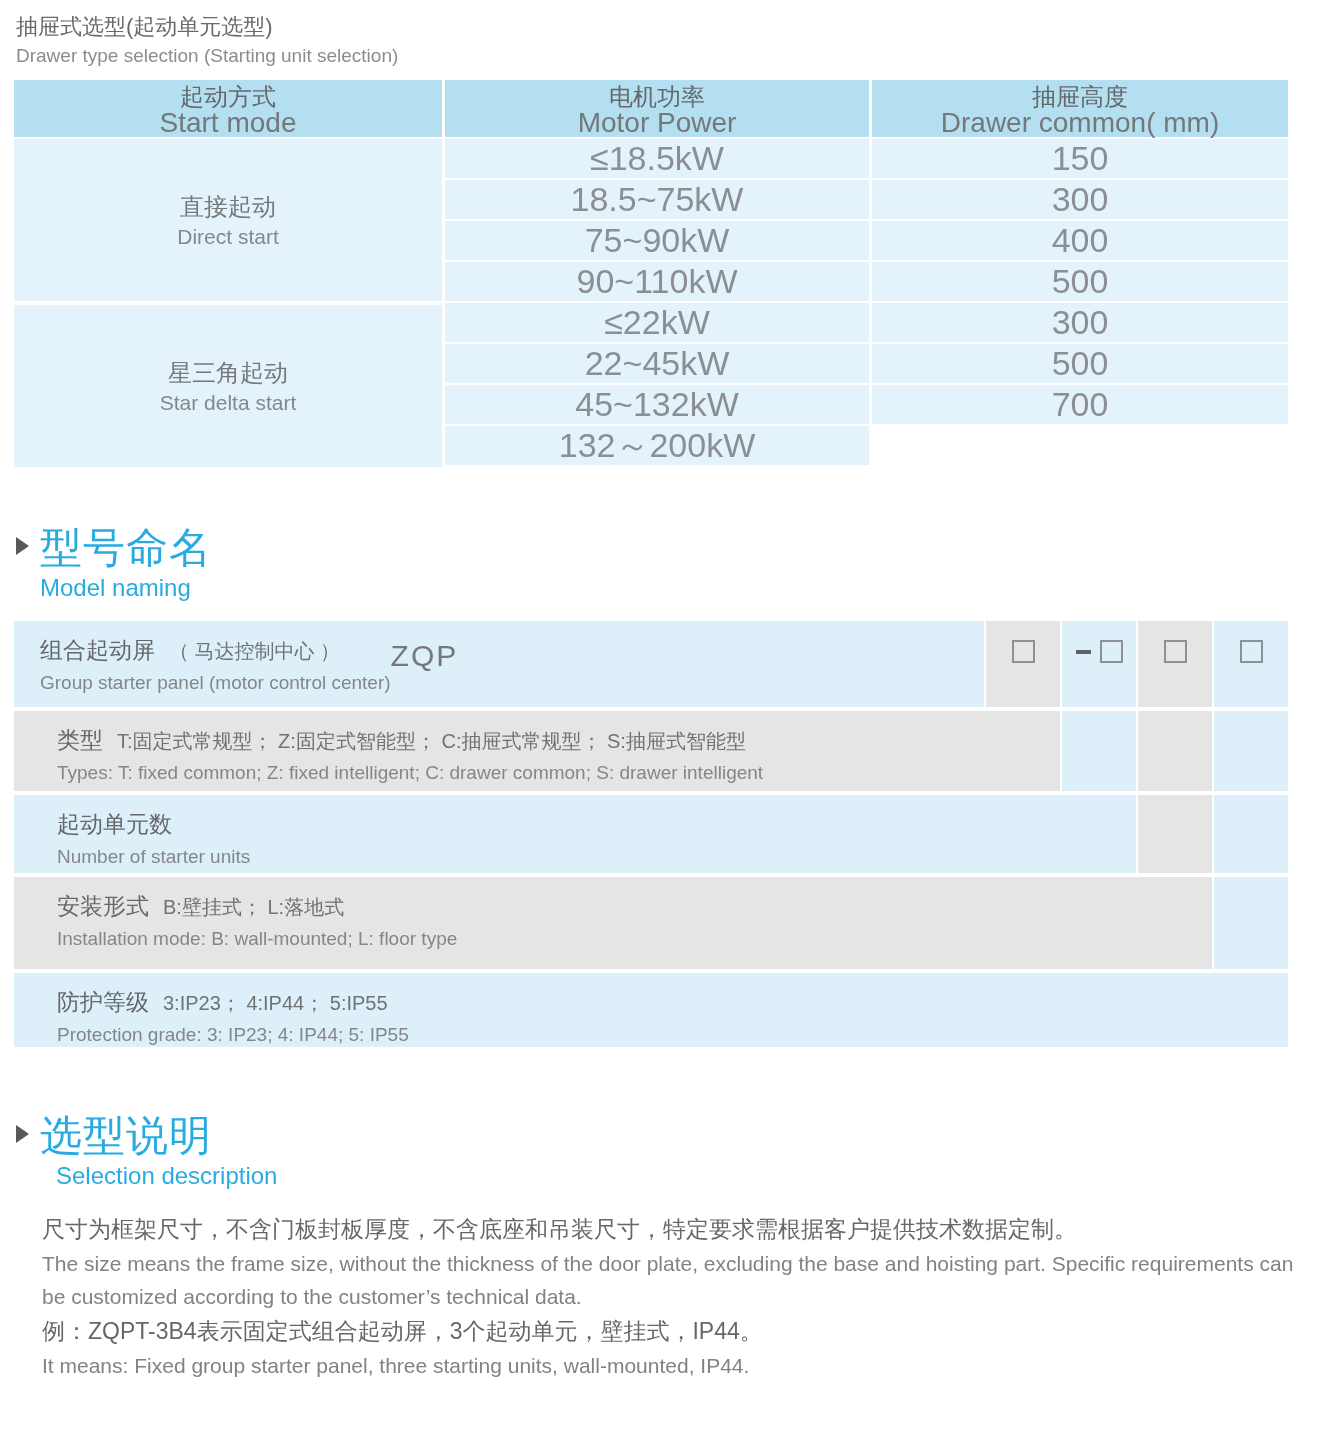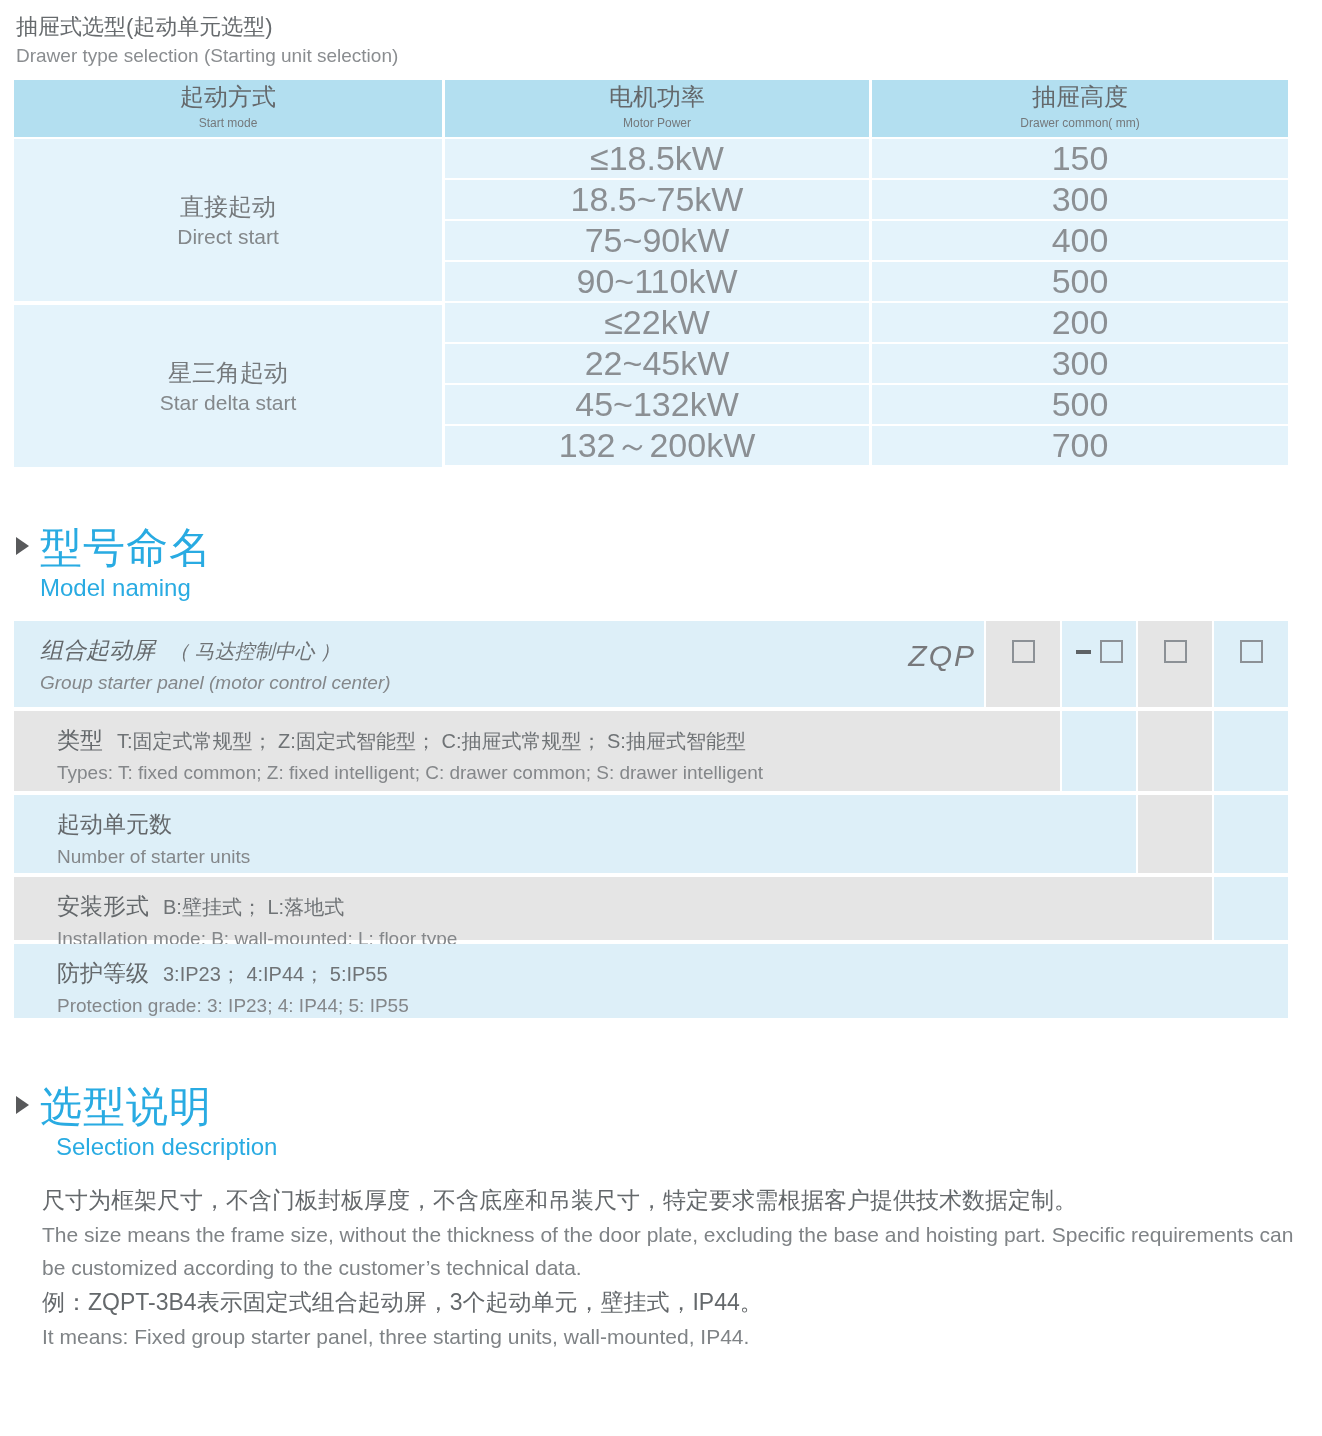--- a/index.html
+++ b/index.html
@@ -20,21 +20,21 @@
   .sel-table { display:flex; margin:11px 0 0 14px; width:1322px; gap:3px; }
   .sel-col { display:flex; flex-direction:column; }
   .col-start  { width:428px; }
   .col-power  { width:424px; }
   .col-height { width:416px; }
   .th {
     height:57px; background:#b3dff0; display:flex; flex-direction:column;
     align-items:center; justify-content:center; margin-bottom:2px;
   }
   .th .zh { font-size:24px; color:#64686b; line-height:28px; }
-  .th .en { font-size:12px; color:#74787b; line-height:24px; }
+  .th .en { font-size:28px; color:#74787b; line-height:24px; }
   .cell {
     height:39px; background:#e4f3fb; display:flex; align-items:center;
     justify-content:center; margin-bottom:2px;
     font-size:34px; color:#8b8f93;
   }
   .cell.group-end { }
   .cell:last-child { margin-bottom:0; }
   .group-cell {
     height:162px; background:#e4f3fb; display:flex; flex-direction:column;
     align-items:center; justify-content:center; margin-bottom:4px;
@@ -60,37 +60,37 @@
 
   
   .ladder { margin:18px 0 0 14px; width:1274px; }
   .lrow { display:flex; gap:2px; margin-bottom:4px; }
   .lrow .label { padding:14px 0 0 43px; }
   .blue { background:#ddeff8; }
   .gray { background:#e5e5e5; }
   .r1 { height:86px; }
   .r2 { height:80px; }
   .r3 { height:78px; }
-  .r4 { height:63px; }
+  .r4 { height:92px; }
   .r5 { height:74px; }
   .w970  { width:970px; }
   .w1046 { width:1046px; }
   .w1122 { width:1122px; }
   .w1198 { width:1198px; }
   .w1274 { width:1274px; }
   .strip { width:74px; display:flex; justify-content:center; align-items:flex-start; }
   .codebox {
     width:23px; height:23px; border:2px solid #8c9196; margin-top:19px;
     background:transparent; flex:none;
   }
   .dash { width:15px; height:4px; background:#5e6265; margin:29px 9px 0 0; flex:none; }
   .band-zh { font-size:23px; color:#64686b; line-height:30px; }
   .band-zh .detail { font-size:20px; color:#6f7376; margin-left:14px; }
   .band-en { font-size:19px; color:#84878a; line-height:26px; margin-top:4px; }
-  .r1-label { display:flex; justify-content:space-between; padding-right:8px;font-style:italic; }
+  .r1-label { display:flex; padding-right:8px; }
   .r1-label .txt { padding:14px 0 0 26px; }
   .code-txt { font-size:30px; color:#77787b; letter-spacing:2px; padding-top:18px; }
 
   
   .desc { margin:20px 0 0 42px; width:1252px; }
   .desc p { margin:0; }
   .desc .zh { font-size:23px; color:#64686b; line-height:36px; }
   .desc .en { font-size:21px; color:#7f8386; line-height:33px; }
 </style>
 </head>
@@ -136,21 +136,20 @@
 
     <div class="sel-col col-height">
       <div class="th">
         <div class="zh">抽屉高度</div>
         <div class="en">Drawer common( mm)</div>
       </div>
       <div class="cell">150</div>
       <div class="cell">300</div>
       <div class="cell">400</div>
       <div class="cell group-end">500</div>
-      <div class="cell">200</div>
       <div class="cell">300</div>
       <div class="cell">500</div>
       <div class="cell">700</div>
     </div>
   </div>
 
   <div class="sec-head model">
     <div class="tri"></div>
     <div class="sec-txt">
       <div class="zh">型号命名</div>

